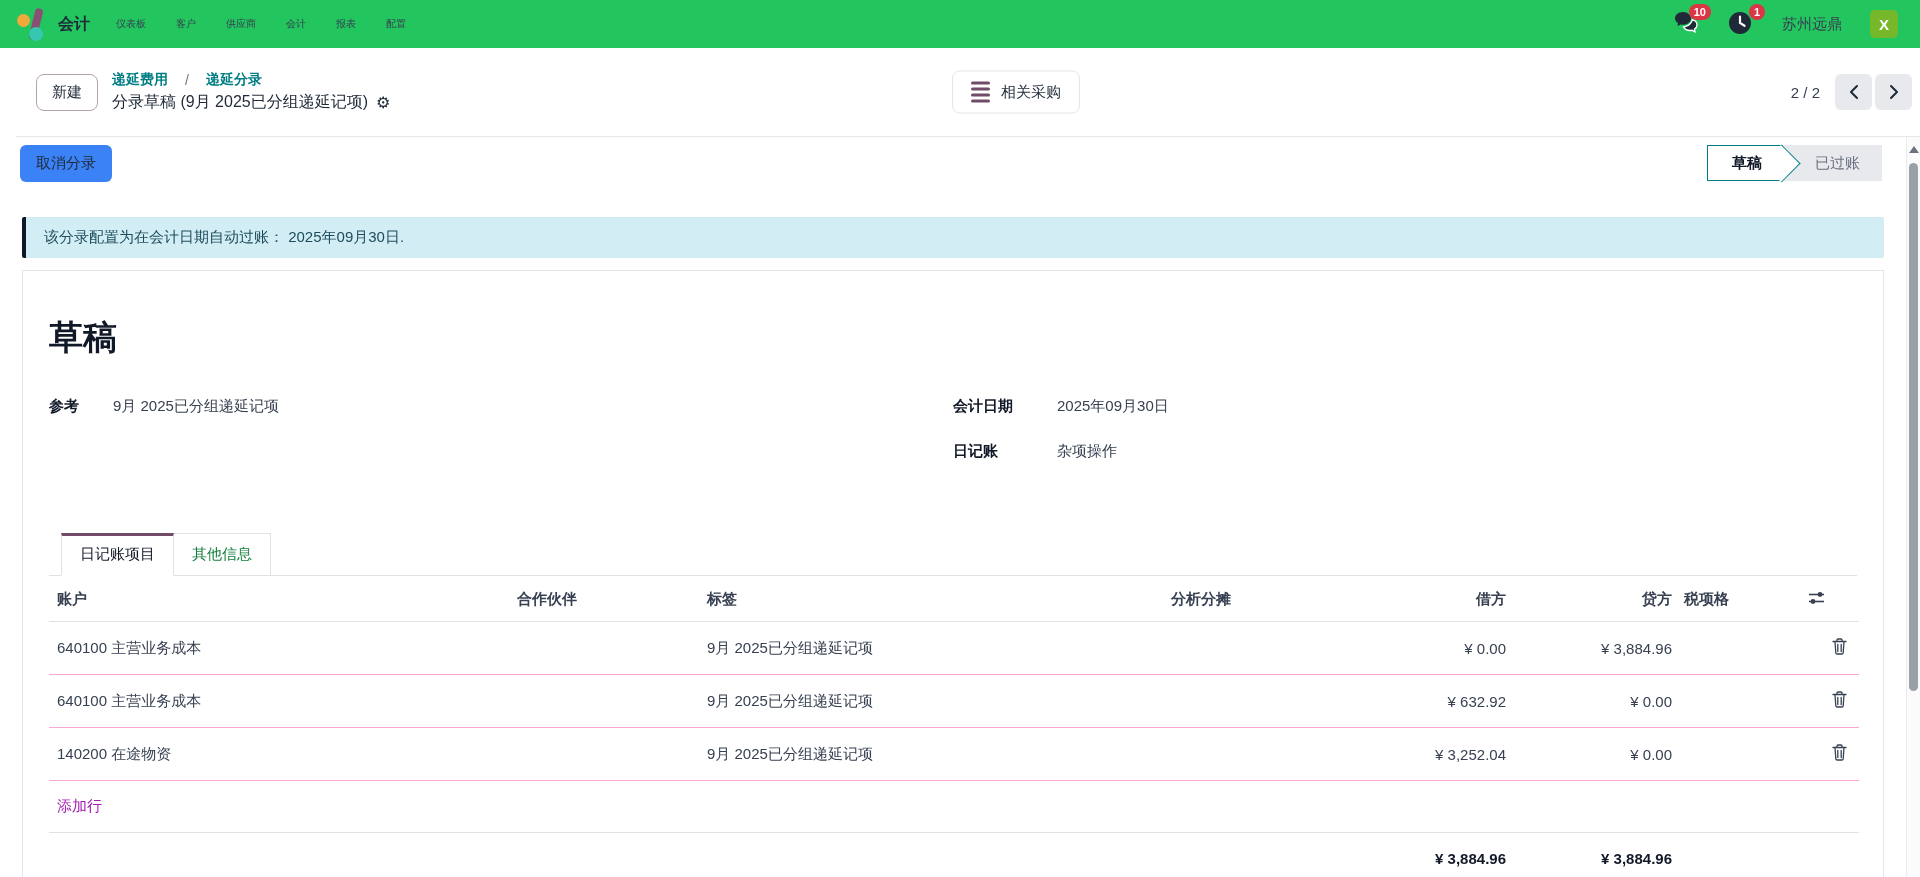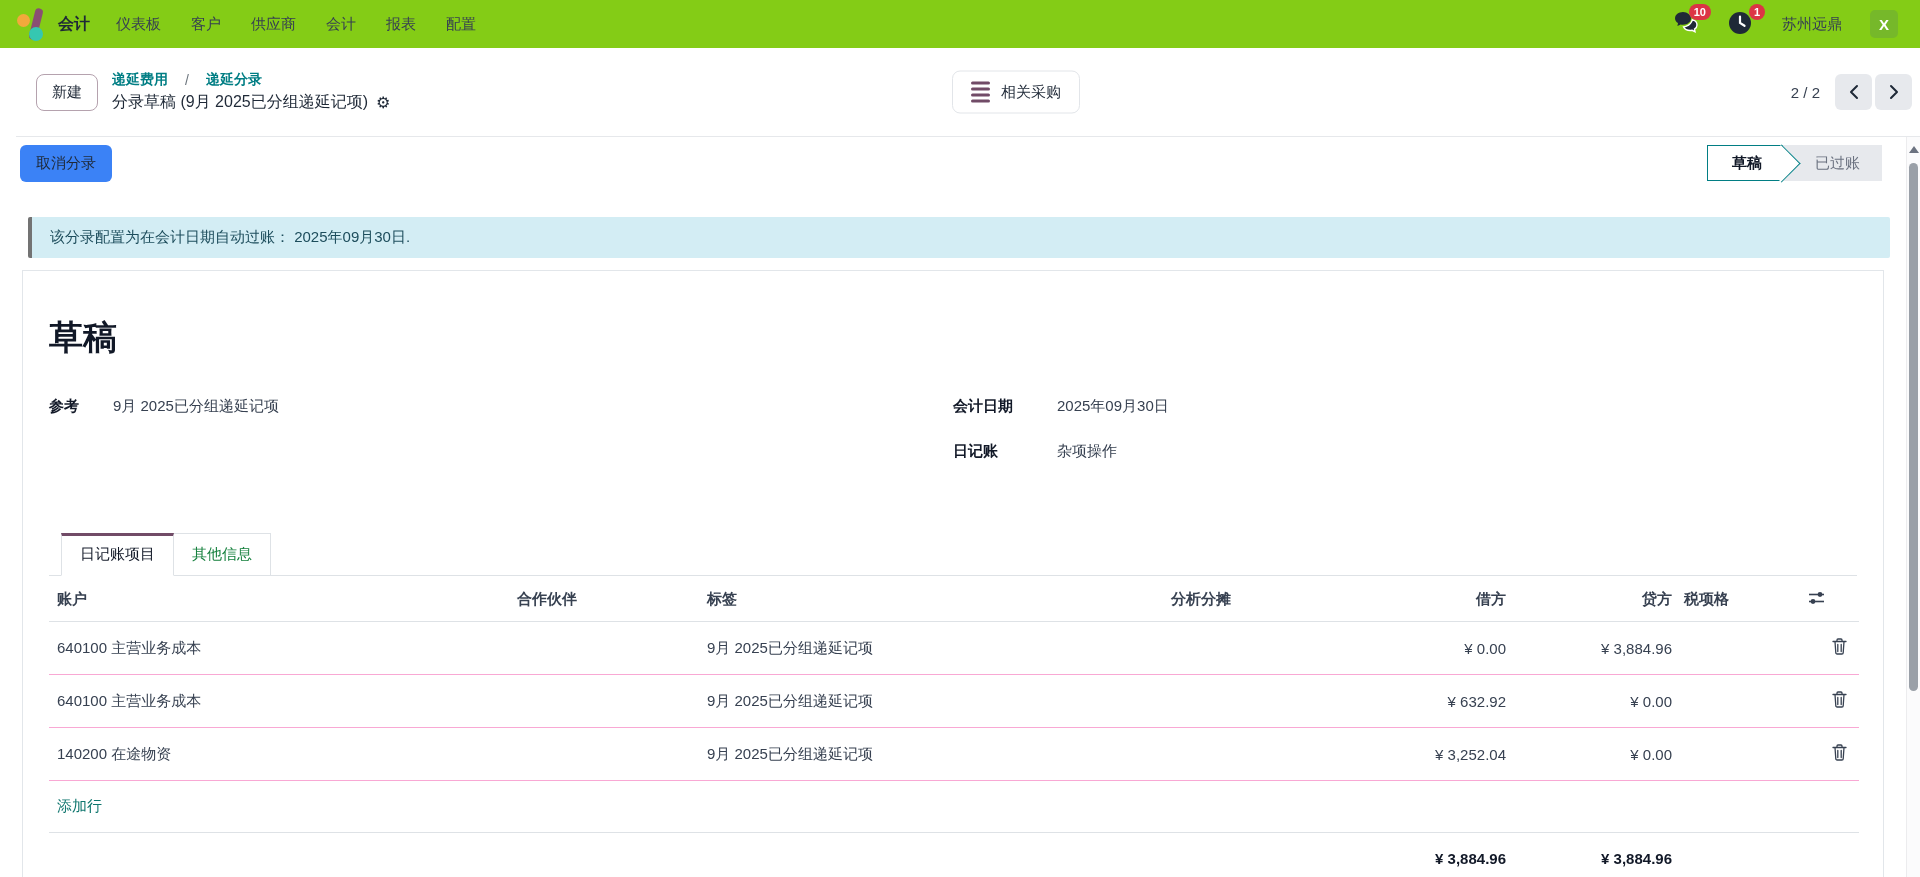--- a/index.html
+++ b/index.html
@@ -1,27 +1,27 @@
 <!DOCTYPE html>
 <html><head>
 <meta charset="utf-8">
 <style>
   * { box-sizing: border-box; margin: 0; padding: 0; }
   html,body { width:1920px; height:877px; overflow:hidden; background:#fff;
     font-family:"Liberation Sans","DejaVu Sans",sans-serif; color:#374151; }
 
   
   .navbar { position:absolute; top:0; left:0; width:1920px; height:48px;
-    display:flex; align-items:center; padding:0 16px; background:#84cc16; z-index:10; }
+    display:flex; align-items:center; padding:0 16px; background:#22c55e; z-index:10; }
   .logo { position:relative; width:30px; height:34px; margin-right:12px; flex:none; }
   .logo .dot-y { position:absolute; left:1px; top:7px;  width:13px; height:13px; border-radius:50%; background:#f2a93c; }
   .logo .dot-t { position:absolute; left:13px; top:20px; width:14px; height:14px; border-radius:50%; background:#35c7b1; }
   .logo .slash { position:absolute; left:16px; top:1px; width:8px; height:32px; border-radius:4px; background:#8a4f73; transform:rotate(14deg); }
   .app-name { font-size:16px; font-weight:700; color:#1f2937; margin-right:26px; cursor:pointer; }
-  .nav-item { font-size:15px; color:#374151; margin-right:30px; cursor:pointer; white-space:nowrap; }
+  .nav-item { font-size:10px; color:#374151; margin-right:30px; cursor:pointer; white-space:nowrap; }
   .nav-right { margin-left:auto; display:flex; align-items:center; gap:28px; padding-right:6px; }
   .icon-wrap { position:relative; width:26px; height:26px; cursor:pointer; }
   .badge { position:absolute; top:-7px; right:-11px; background:#dc3545; color:#fff;
     font-size:11px; font-weight:700; line-height:1; padding:3px 5px 2px; border-radius:9px; }
   .company-name { font-size:15px; color:#374151; cursor:pointer; }
   .avatar { width:28px; height:28px; border-radius:5px; background:#76b82a; color:#fff;
     font-size:15px; font-weight:700; display:flex; align-items:center; justify-content:center; cursor:pointer; }
 
   
   .control-panel { position:absolute; top:48px; left:16px; width:1920px; height:89px;
@@ -55,22 +55,22 @@
   .stage-active { position:relative; z-index:2; background:#fff; border:1px solid #017e84;
     display:flex; align-items:center; padding:0 20px 0 24px; font-size:15px; font-weight:700; color:#111827; cursor:pointer; }
   .stage-active::after { content:""; position:absolute; right:-13px; top:4px; width:26px; height:26px;
     background:#fff; border-top:1px solid #017e84; border-right:1px solid #017e84;
     transform:rotate(45deg); z-index:3; }
   .stage-next { background:#e7e9ed; color:#6b7280; display:flex; align-items:center;
     padding:0 22px 0 32px; font-size:15px; cursor:pointer; }
 
   
   .alert { position:absolute; top:217px; left:22px; width:1862px; height:41px;
-    background:#d3edf4; border-left:4px solid #737373; border-radius:2px;
-    display:flex; align-items:center; padding:0 18px; font-size:15px; color:#1d4d5c; z-index:5;margin-left:6px; }
+    background:#d3edf4; border-left:4px solid #0f172a; border-radius:2px;
+    display:flex; align-items:center; padding:0 18px; font-size:15px; color:#1d4d5c; z-index:5; }
 
   
   .sheet { position:absolute; top:270px; left:22px; width:1862px; height:660px;
     background:#fff; border:1px solid #e2e6ea; z-index:4; }
   .sheet-inner { padding:44px 26px 0; }
   .sheet-title { font-size:34px; font-weight:700; color:#111827; margin-bottom:36px; }
   .fields { display:flex; }
   .field-col { width:50%; }
   .field-row { display:flex; align-items:baseline; margin-bottom:26px; font-size:15px; }
   .field-label { font-weight:700; color:#111827; flex:none; }
@@ -88,21 +88,21 @@
   
   table.lines { width:1810px; border-collapse:collapse; table-layout:fixed; font-size:15px; }
   .lines th { font-weight:700; color:#374151; text-align:left; padding:14px 8px 12px;
     border-bottom:1px solid #dee2e6; white-space:nowrap; }
   .lines td { padding:16px 8px; border-bottom:1px solid #f9a8d4; color:#374151; white-space:nowrap; overflow:hidden; }
   .lines .num { text-align:right; }
   .lines .cell-pad4 { padding-left:4px; }
   .icon-col { text-align:right; padding-right:12px !important; }
   .trash-btn { background:none; border:none; cursor:pointer; padding:0; line-height:0; }
   .addline td { border-bottom:none; }
-  .addline a { color:#0f766e; cursor:pointer; text-decoration:none; }
+  .addline a { color:#a21caf; cursor:pointer; text-decoration:none; }
   .totals td { border-top:1px solid #dee2e6; border-bottom:none; font-weight:700; color:#111827; padding:17px 8px; }
 
   
   .scrollbar { position:absolute; top:137px; right:0; width:14px; height:740px;
     background:#fbfbfc; border-left:1px solid #ececee; z-index:20; }
   .scroll-up { position:absolute; top:9px; left:2px; width:0; height:0;
     border-left:5px solid transparent; border-right:5px solid transparent; border-bottom:7px solid #6b7280; }
   .scroll-thumb { position:absolute; top:26px; left:2px; width:9px; height:528px;
     background:#9aa0a8; border-radius:5px; cursor:grab; }
 </style>

